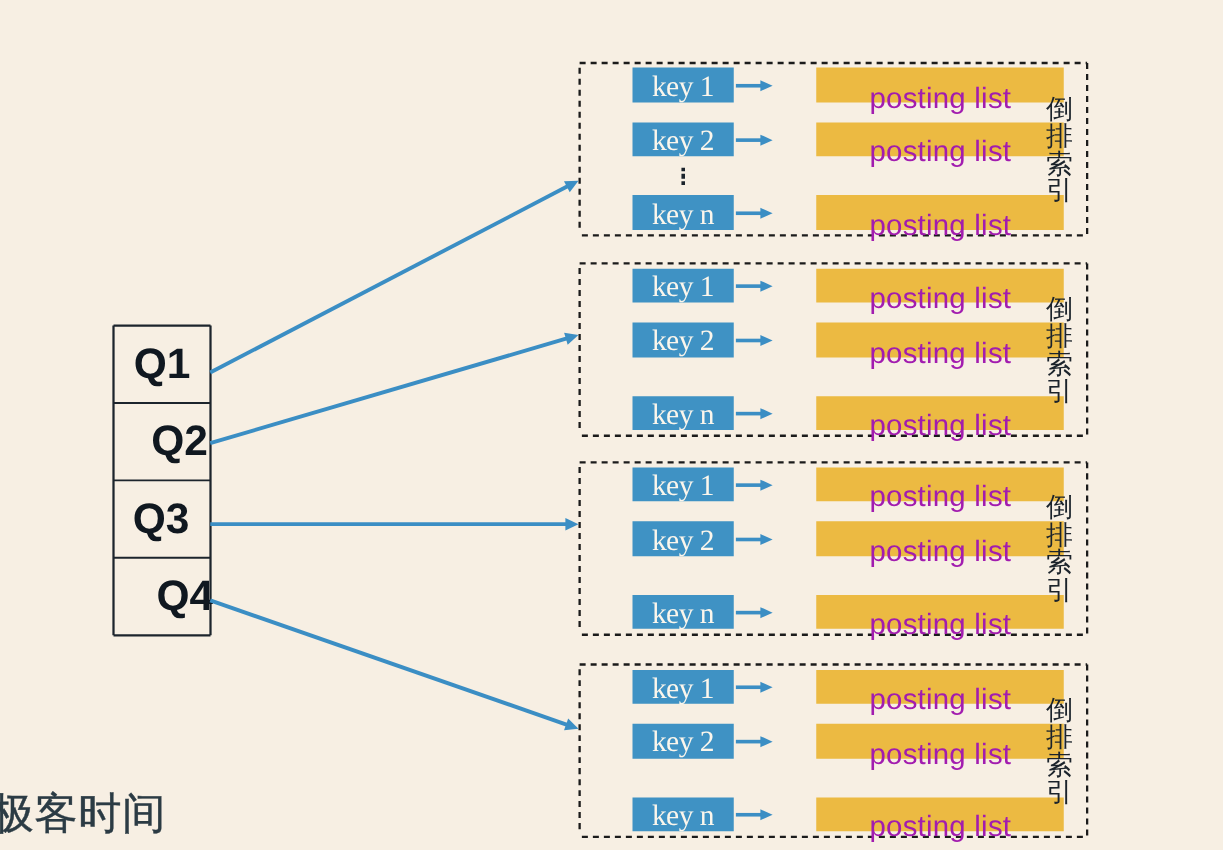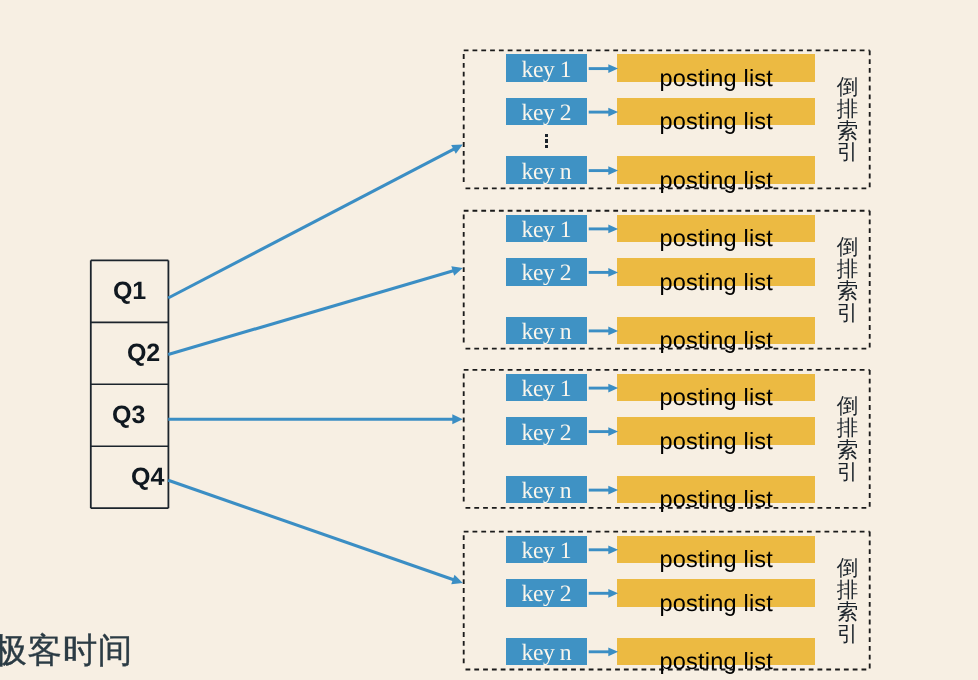--- a/index.html
+++ b/index.html
@@ -6,35 +6,35 @@
   body{width:978px;height:680px;background:#f7efe3;overflow:hidden;position:relative;
        font-family:"Liberation Sans",sans-serif;
        -webkit-font-smoothing:antialiased;text-rendering:geometricPrecision;}
   #stage, #stage *{-webkit-font-smoothing:antialiased;}
   #stage{position:absolute;left:0;top:0;width:978px;height:680px;}
   svg.layer{position:absolute;left:0;top:0;width:978px;height:680px;pointer-events:none;}
   .keybox{position:absolute;background:#3f92c4;color:#fbf6ec;
           display:flex;align-items:center;justify-content:center;
           font-size:23.6px;line-height:1;letter-spacing:-0.4px;
           padding-top:4.6px;box-sizing:border-box;font-family:Liberation Serif, serif;}
-  .plbox{position:absolute;background:#ecba42;color:#000000;
+  .plbox{position:absolute;background:#ecba42;color:#a21caf;
          display:flex;align-items:center;justify-content:center;
          font-size:23.5px;line-height:1;letter-spacing:0.2px;
-         padding-top:21px;box-sizing:border-box;}
+         padding-top:21px;box-sizing:border-box;margin-left:36px;}
   .vlabel{position:absolute;color:#1b232b;
           display:flex;flex-direction:column;align-items:center;
           font-size:21.5px;line-height:1.015;letter-spacing:0px;}
   .vlabel span{display:block;}
   .dots{position:absolute;color:#1b232b;font-size:22px;line-height:1;
         text-align:center;overflow:hidden;}
 
   .qtable{position:absolute;}
   .qcell{position:absolute;box-sizing:border-box;display:flex;
          align-items:center;justify-content:center;
-         font-weight:bold;font-size:25px;color:#101820;}
+         font-weight:bold;font-size:34px;color:#101820;}
 
   .brand{position:absolute;color:#2b3b44;font-size:34.5px;line-height:1;
          white-space:nowrap;letter-spacing:0.6px;
          -webkit-text-stroke:0.35px #2b3b44;}
 </style>
 </head>
 <body>
 
 <div id="stage">
 

